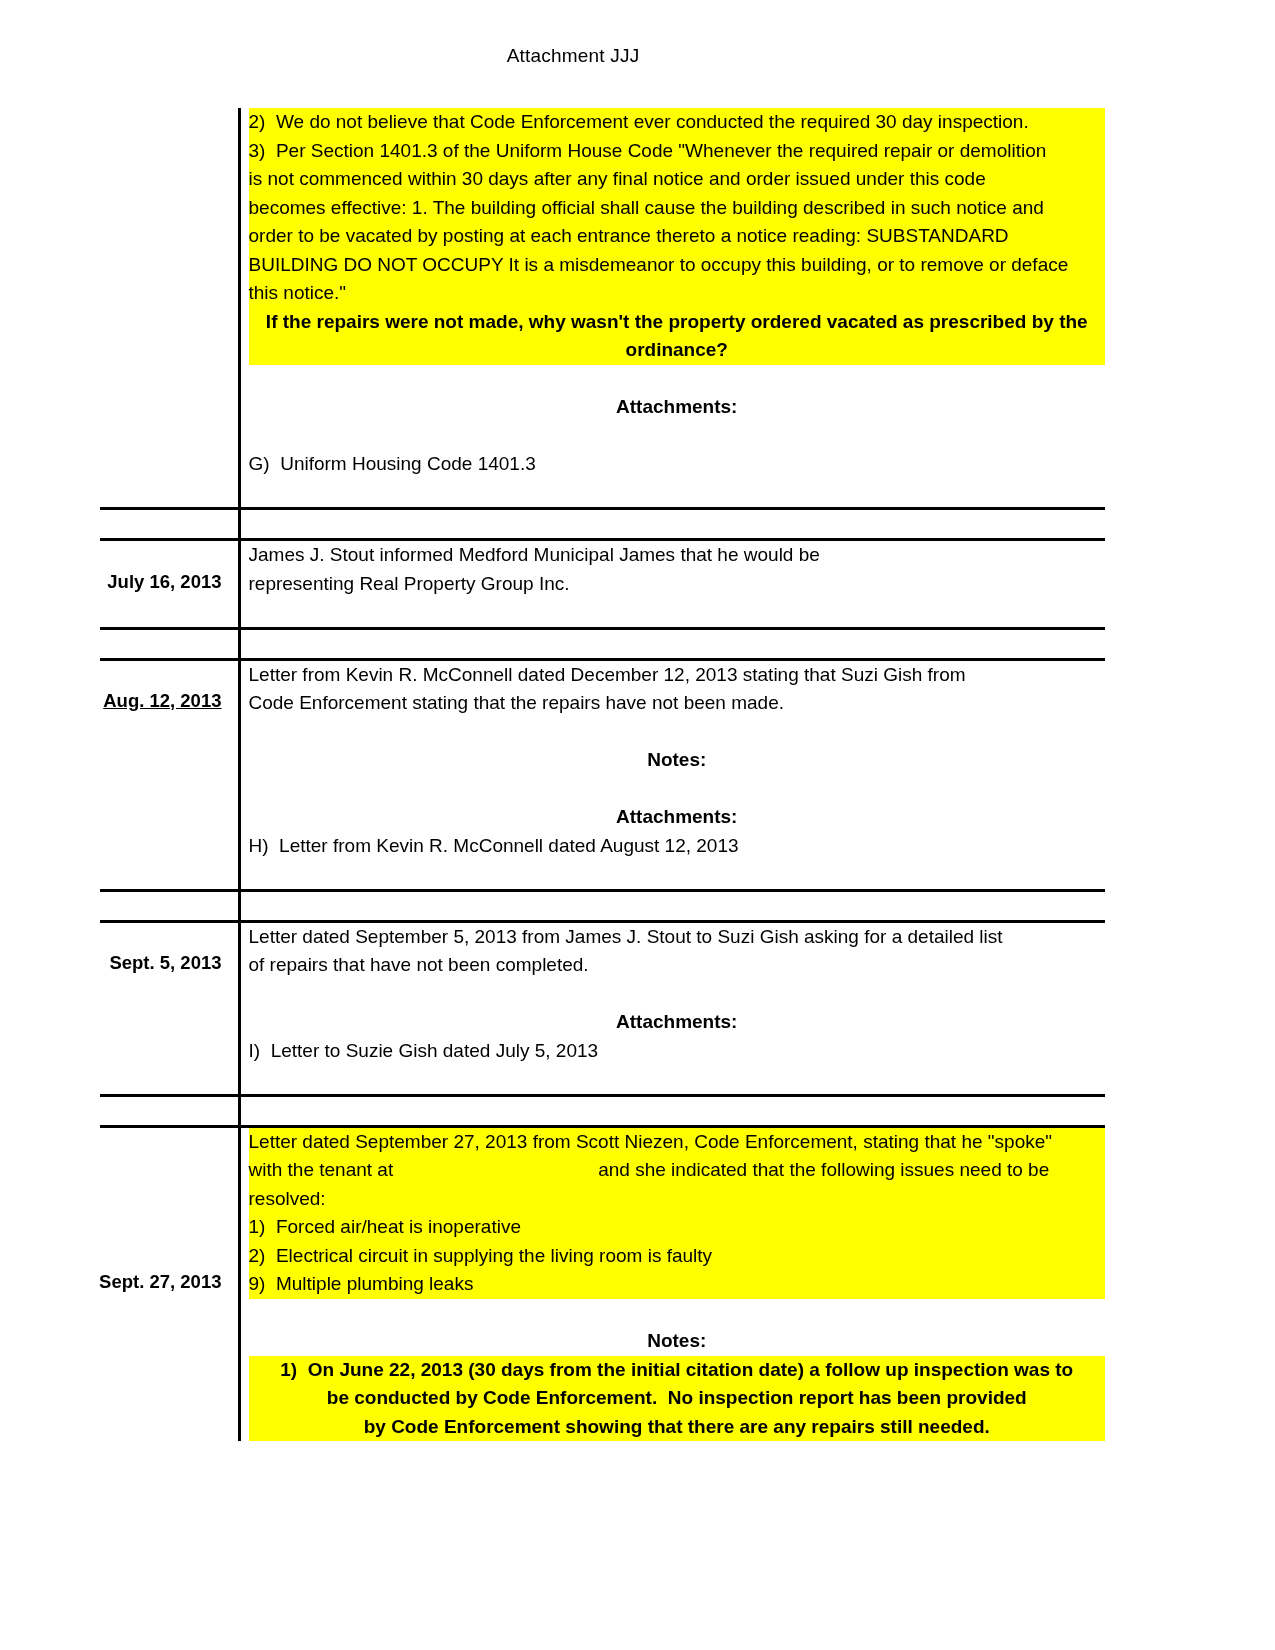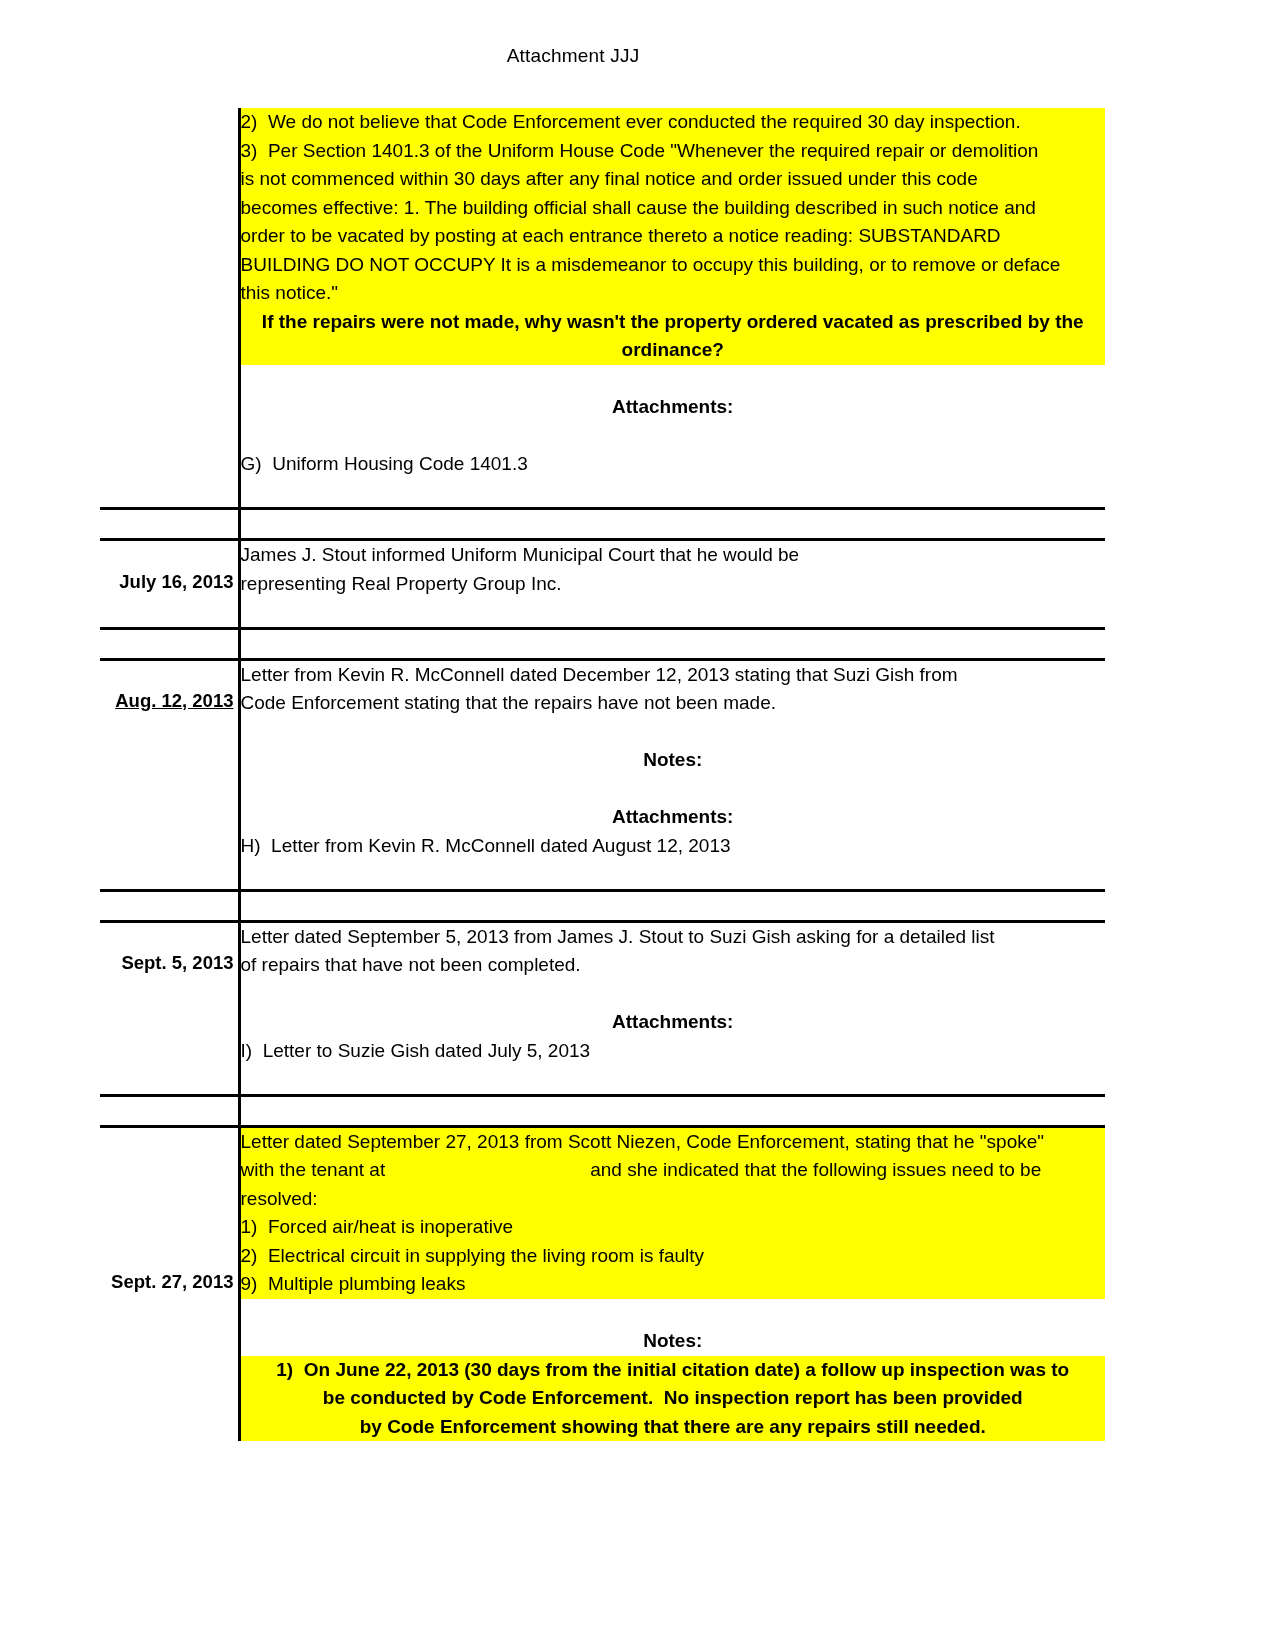--- a/index.html
+++ b/index.html
@@ -47,36 +47,36 @@
     vertical-align: top;
     padding: 0;
     border: none;
   }
   col.c-date { width: 139px; }
   col.c-body { width: 866px; }
 
   
   td.body-cell {
     border-left: 3px solid #000;
-    padding-left: 0;
+    padding-left: 8px;
   }
   td.date-cell {
     position: relative;
     text-align: right;
     padding-right: 4px;
   }
   .date-label {
     font-weight: bold;
     font-size: 18.5px;
     display: block;
   }
   
   .date-pos {
     position: absolute;
-    right: 4px;
+    right: 16px;
     white-space: nowrap;
   }
 
   .rule-row td {
     border-top: 3px solid #000;
     border-bottom: 3px solid #000;
     height: 28px;
   }
   .rule-row td.body-cell {
     border-left: 3px solid #000;
@@ -149,21 +149,21 @@
           <td class="body-cell"></td>
         </tr>
         <tr>
           <td class="date-cell">
             <div class="date-pos" style="top: 29.5px;">
               <span class="date-label">July 16, 2013</span>
             </div>
           </td>
           <td class="body-cell">
             <div class="entry-inner">
-              <div class="line">James J. Stout informed Uniform Municipal Court that he would be</div>
+              <div class="line">James J. Stout informed Medford Municipal James that he would be</div>
               <div class="line">representing Real Property Group Inc.</div>
               <div class="blank">&nbsp;</div>
             </div>
           </td>
         </tr>
         <tr class="rule-row">
           <td></td>
           <td class="body-cell"></td>
         </tr>
         <tr>

